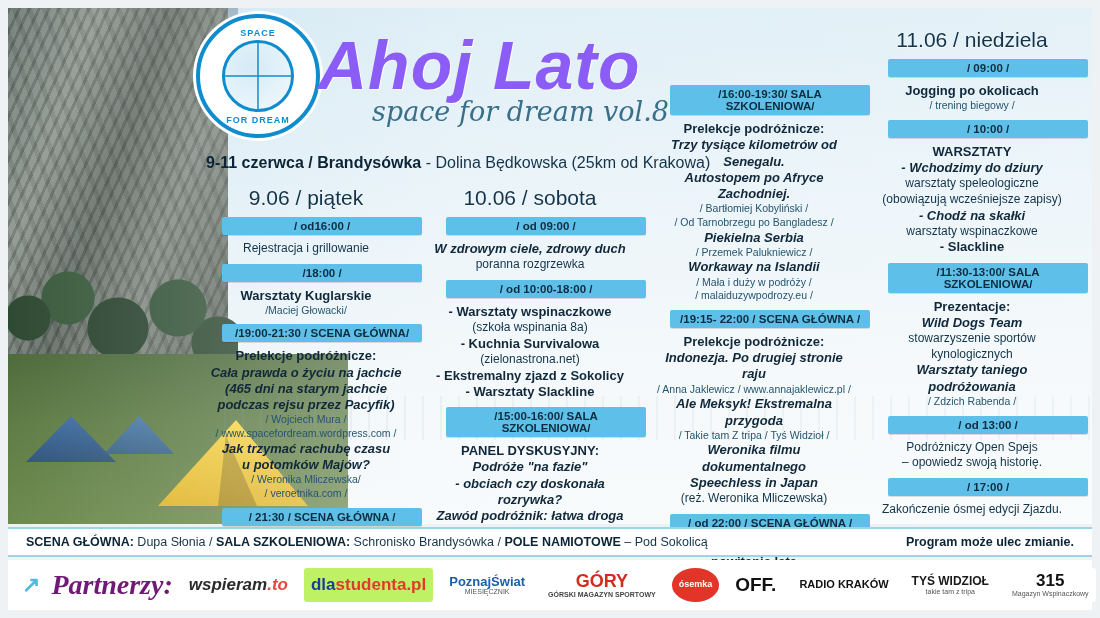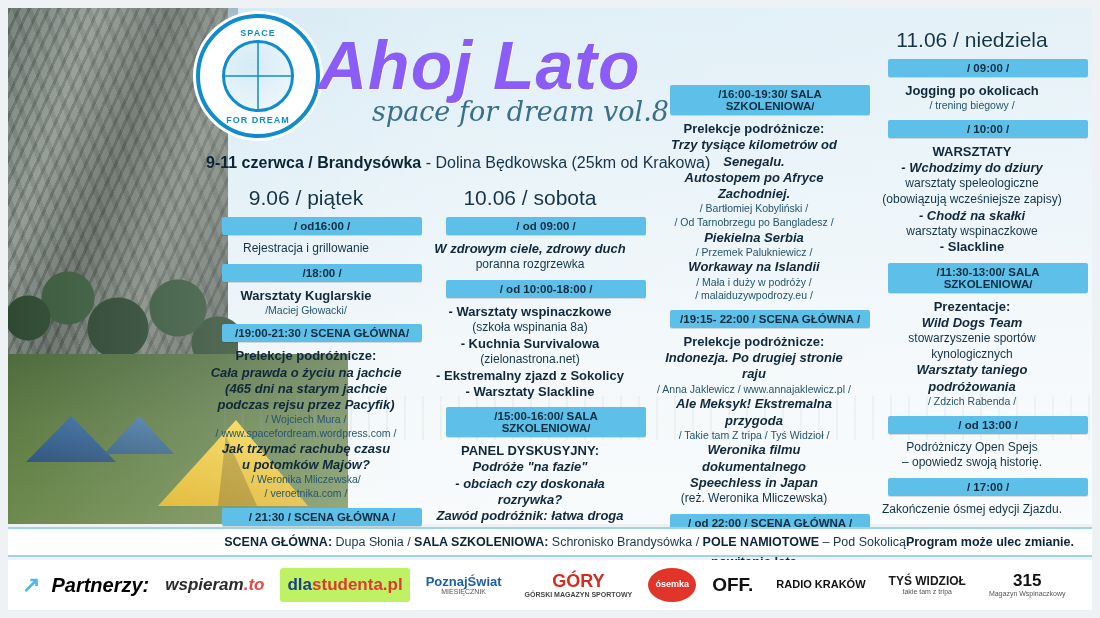--- a/index.html
+++ b/index.html
@@ -153,35 +153,35 @@
   .item{margin:2px 0 6px 0;}
   .item .t{font-size:13px;font-weight:bold;color:#10283a;line-height:1.25;font-style:italic;}
   .item .t.no-it{font-style:normal;}
   .item .s{font-size:10.5px;color:#25556e;line-height:1.3;}
   .item .p{font-size:12px;color:#123449;line-height:1.3;}
 
   
   .footline{
     position:absolute;left:8px;top:527px;width:1084px;height:30px;
     border-top:2px solid #9fd3e8;border-bottom:2px solid #9fd3e8;
-    display:flex;align-items:center;justify-content:flex-end;
+    display:flex;align-items:center;justify-content:space-between;
     padding:0 18px;box-sizing:border-box;background:#ffffff;
   }
   .footline .left{font-size:12.5px;color:#16354a;}
   .footline .left b{color:#0b2436;}
   .footline .right{font-size:12.5px;font-weight:bold;color:#0b2436;}
 
   .partners{
     position:absolute;left:8px;top:560px;width:1084px;height:50px;
     display:flex;align-items:center;gap:9px;padding:0 14px;box-sizing:border-box;
     background:#ffffff;
   }
   .p-word{
-    font-family:Liberation Sans, sans-serif;font-style:italic;font-weight:bold;
-    font-size:20px;color:#000000;white-space:nowrap;
+    font-family:Liberation Serif, serif;font-style:italic;font-weight:bold;
+    font-size:28px;color:#701a75;white-space:nowrap;
   }
   .p-arrow{color:#4fbbe0;font-size:22px;font-weight:bold;margin-right:2px;}
   .logo-box{
     height:34px;display:flex;align-items:center;justify-content:center;
     padding:0 7px;border-radius:3px;font-size:11px;font-weight:bold;
     white-space:nowrap;color:#fff;line-height:1.05;text-align:center;
   }
   .lb-wspieram{background:#ffffff;color:#2b2b2b;font-size:17px;font-style:italic;}
   .lb-wspieram .dot{color:#e8473f;}
   .lb-dla{background:#bef264;color:#1a3f8f;font-size:17px;font-weight:bold;}

